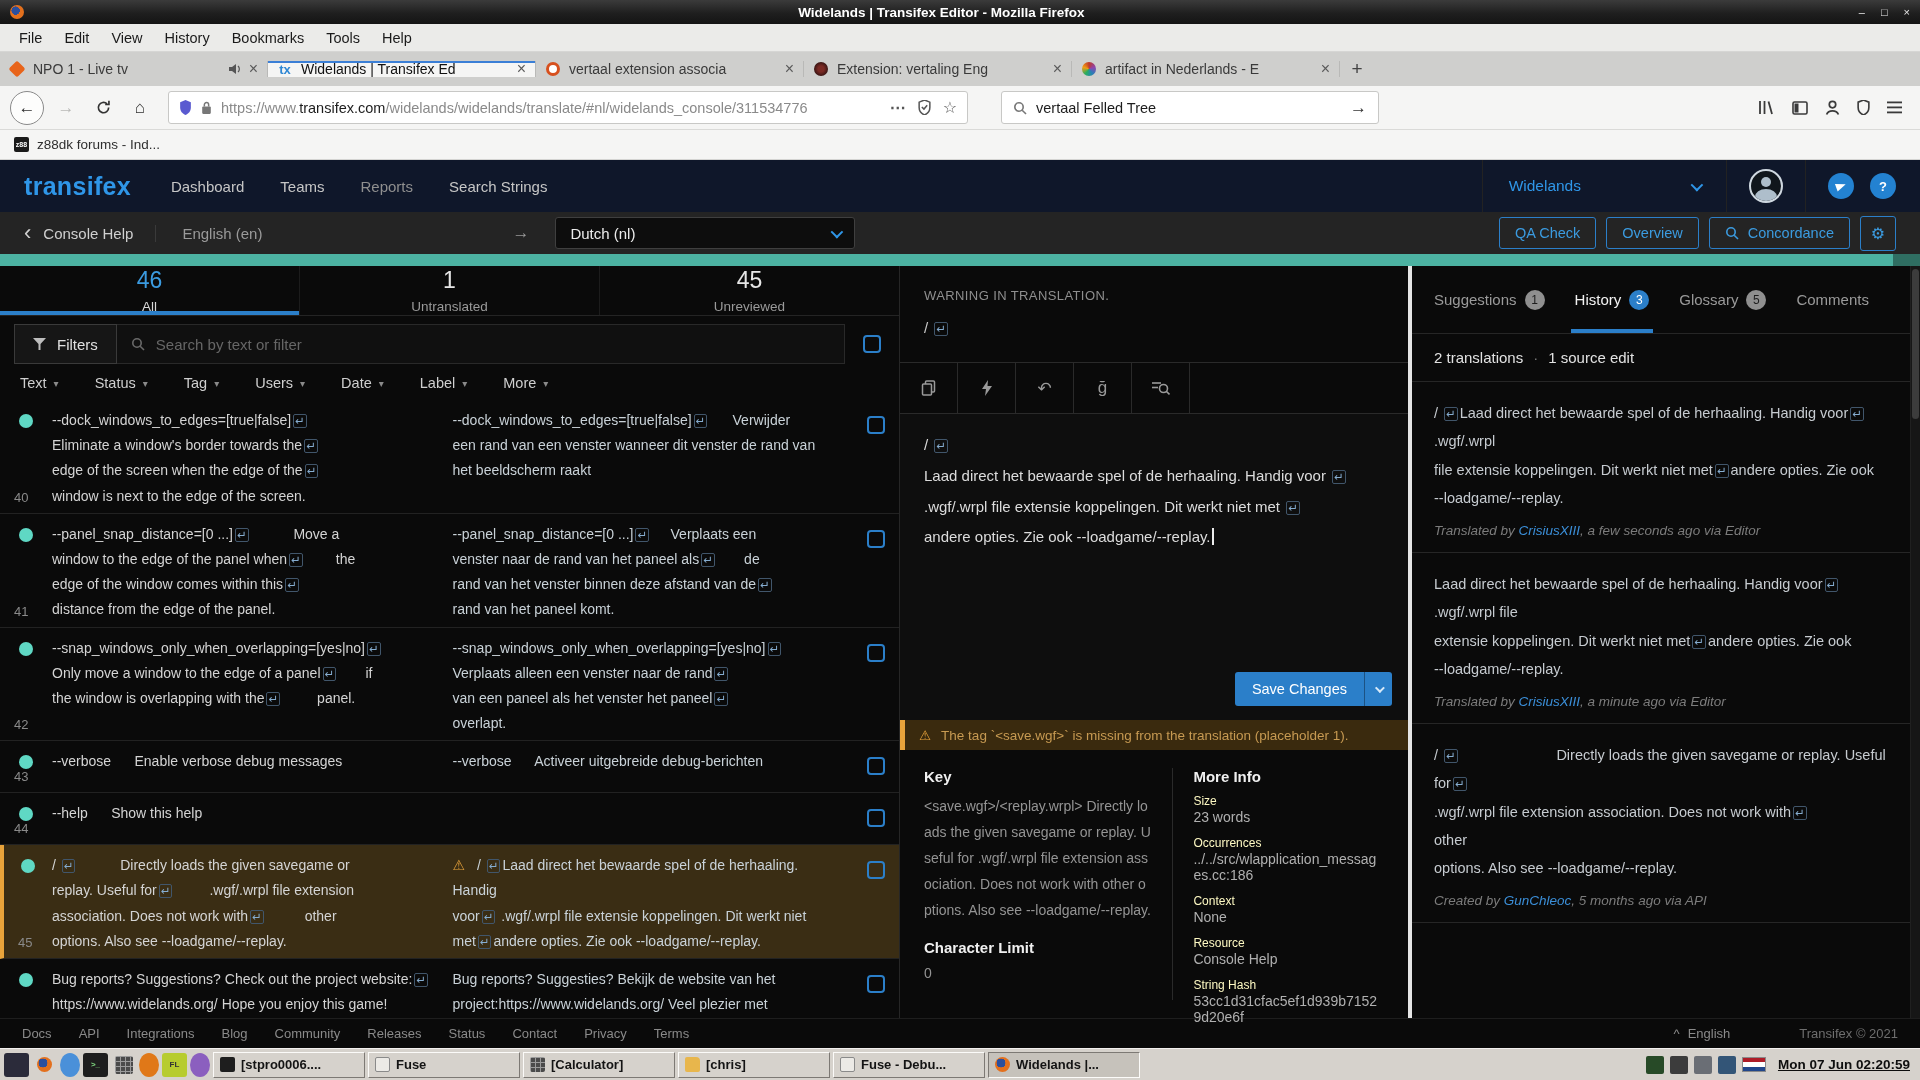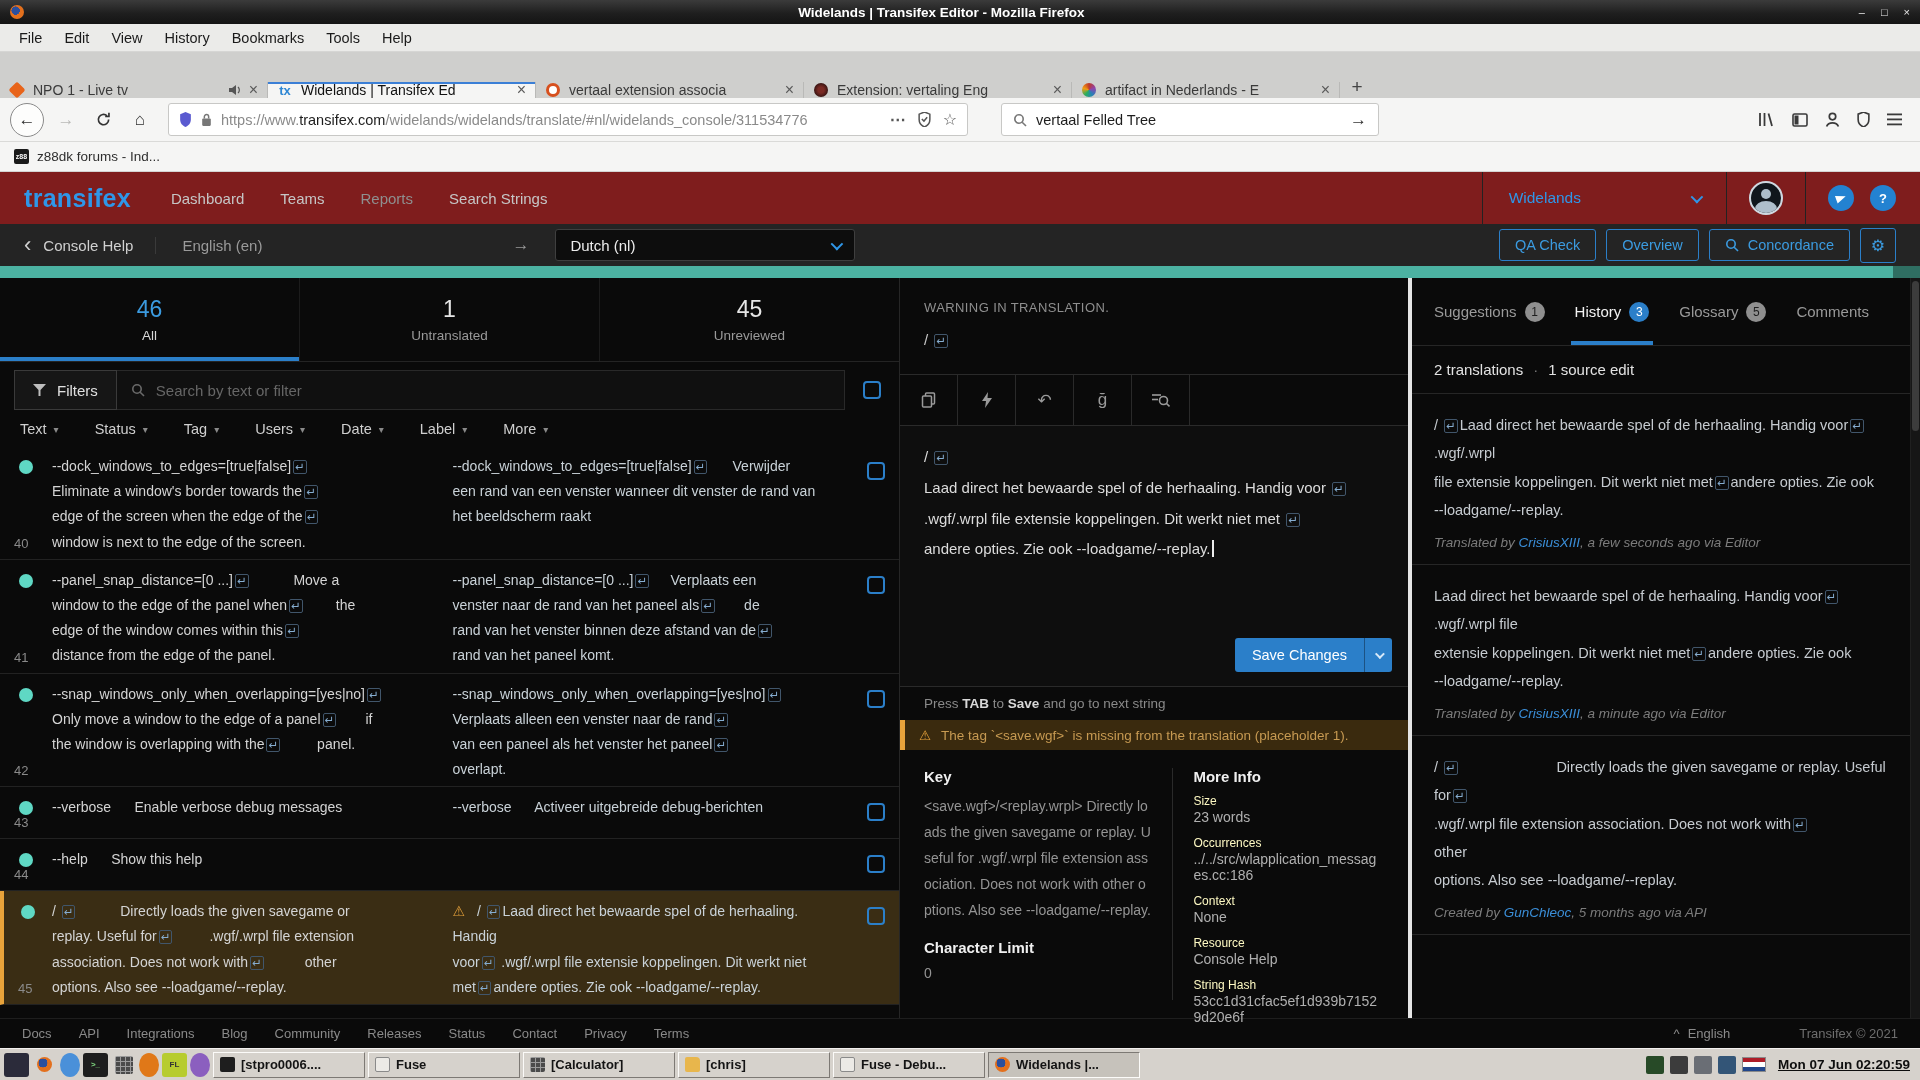--- a/index.html
+++ b/index.html
@@ -10,21 +10,21 @@
   
   .titlebar { height:24px; background:linear-gradient(#3b3b3b,#1f1f1f 55%,#141414); color:#fff;
     display:flex; align-items:center; padding:0 10px; flex:none; }
   .ff-logo { width:14px; height:14px; border-radius:50%;
     background:radial-gradient(circle at 40% 40%, #2b4f9e 0 34%, #e3701d 36% 78%, #b34a0e 80%); }
   .tb-title { flex:1; text-align:center; font-size:13.5px; font-weight:bold; }
   .win-ctrl { display:flex; gap:16px; font-size:11px; color:#e8e8e8; }
   .menubar { height:28px; background:#ebebe9; border-bottom:1px solid #d6d6d4;
     display:flex; align-items:center; padding:0 8px; flex:none; }
   .menu-item { padding:3px 11px; font-size:14.5px; color:#1a1a1a; }
-  .tabbar { height:46px; background:#cfcfcd; display:flex; align-items:flex-end; flex:none; }
+  .tabbar { height:34px; background:#cfcfcd; display:flex; align-items:center; flex:none; }
   .tab { width:268px; display:flex; align-items:center; gap:8px; padding:0 9px; font-size:14px;
     color:#3a3a3a; border-right:1px solid #b9b9b7; position:relative; }
   .tab.active { background:#f5f5f4; box-shadow:inset 0 2px 0 #3b7fd6; color:#111; }
   .tab .tlabel { flex:1; white-space:nowrap; overflow:hidden; }
   .tab .tclose { color:#5a5a5a; font-size:16px; line-height:1; }
   .favicon { width:16px; height:16px; flex:none; display:flex; align-items:center; justify-content:center; }
   .fav-npo { width:12px; height:12px; background:#e8641a; transform:rotate(45deg); border-radius:2px; }
   .fav-tx { color:#2e87d4; font-weight:bold; font-size:13px; }
   .fav-red { width:14px; height:14px; border-radius:50%; background:#fff; border:3px solid #d7501e; }
   .fav-dark { width:14px; height:14px; border-radius:50%; background:radial-gradient(#7a2a24 30%, #3a1513 70%); }
@@ -45,21 +45,21 @@
   .searchbar { width:378px; height:33px; background:#fff; border:1px solid #c8c8c6; border-radius:3px;
     display:flex; align-items:center; gap:9px; padding:0 11px; margin-left:26px; color:#555; }
   .searchbar .sval { flex:1; font-size:14.5px; color:#1d1d1d; }
   .nav-right { display:flex; gap:17px; align-items:center; margin-left:auto; padding-right:8px; color:#3a3a3a; }
   .bookmarksbar { height:30px; background:#f5f5f4; border-bottom:1px solid #d4d4d2;
     display:flex; align-items:center; gap:8px; padding:0 14px; font-size:13.5px; color:#2f2f2f; flex:none; }
   .fav-z88 { width:15px; height:15px; background:#1a1a1a; color:#fff; font-size:7px; font-weight:bold;
     display:flex; align-items:center; justify-content:center; border-radius:2px; }
 
   
-  .tx-header { height:52px; background:#7f1d1d; display:flex; align-items:center; padding:0 24px; flex:none; }
+  .tx-header { height:52px; background:#0f172a; display:flex; align-items:center; padding:0 24px; flex:none; }
   .tx-logo { color:#2f96e8; font-size:25px; font-weight:600; margin-right:40px; letter-spacing:.3px; }
   .tx-nav { display:flex; gap:36px; font-size:15px; color:#c6c6c6; }
   .tx-nav .dim { color:#8f8f8f; }
   .tx-right { margin-left:auto; display:flex; align-items:center; height:100%; }
   .project-sel { display:flex; align-items:center; gap:110px; color:#2f96e8; font-size:15.5px;
     padding:0 26px; height:100%; border-left:1px solid #222; border-right:1px solid #222; }
   .chev { width:9px; height:9px; border-right:2px solid #2f96e8; border-bottom:2px solid #2f96e8;
     transform:rotate(45deg) translateY(-2px); }
   .avatar-wrap { padding:0 22px; height:100%; display:flex; align-items:center; border-right:1px solid #222; }
   .avatar { width:34px; height:34px; border-radius:50%; border:2px solid #cfd8e0; background:#10161c;
@@ -89,21 +89,21 @@
 
   .progressbar { height:12px; flex:none;
     background:linear-gradient(90deg, #4cb2a2 0 98.6%, #2f6e62 98.6% 100%); }
 
   
   .content { flex:1; display:flex; min-height:0; background:#0a0a0a; position:relative; }
   .col-left { width:900px; flex:none; border-right:1px solid #262626; display:flex; flex-direction:column; min-height:0; }
   .col-mid { flex:1; border-right:4px solid #e5e5e5; display:flex; flex-direction:column; min-width:0; min-height:0; }
   .col-right { width:508px; flex:none; display:flex; flex-direction:column; min-height:0; overflow:hidden; }
 
-  .stats { height:84px; flex:none; display:flex; border-bottom:1px solid #242424; }
+  .stats { height:50px; flex:none; display:flex; border-bottom:1px solid #242424; }
   .stat { flex:1; display:flex; flex-direction:column; align-items:center; justify-content:center; gap:5px;
     position:relative; border-right:1px solid #1c1c1c; }
   .stat:last-child { border-right:none; }
   .stat .num { font-size:23px; color:#e6e6e6; }
   .stat .lbl { font-size:13.5px; color:#9a9a9a; }
   .stat.active .num { color:#3b9be0; }
   .stat.active .lbl { color:#d8d8d8; }
   .stat.active::after { content:""; position:absolute; left:0; right:0; bottom:0; height:4px; background:#2b7fc9; }
 
   .filtersbar { margin:8px 14px 0; display:flex; align-items:center; flex:none; }
@@ -605,23 +605,20 @@
 Laad direct het bewaarde spel of de herhaaling. Handig voor <span class="ret">↵</span>
 .wgf/.wrpl file extensie koppelingen. Dit werkt niet met <span class="ret">↵</span>
 andere opties. Zie ook --loadgame/--replay.</span><span class="cursor"></span></div>
         <div class="save-bar">
           <span class="btn-save">Save Changes</span>
           <span class="btn-save-more">
               <span class="chev"></span>
             </span>
         </div>
       </div>
-      <div class="hint-row">
-        <span>Press</span> <b>TAB</b> <span>to</span> <b>Save</b> <span>and go to next string</span>
-      </div>
       <div class="warn-strip">
         <span style="color:#e8a33b;">⚠</span>
         <span>The tag `&lt;save.wgf&gt;` is missing from the translation (placeholder 1).</span>
       </div>
       <div class="kv">
         <div class="key-col">
           <h4>Key</h4>
           <div class="key-body">&lt;save.wgf&gt;/&lt;replay.wrpl&gt; Directly loads the given savegame or replay. Useful for .wgf/.wrpl file extension association. Does not work with other options. Also see --loadgame/--replay.</div>
           <h4>Character Limit</h4>
           <div class="char-limit">0</div>

